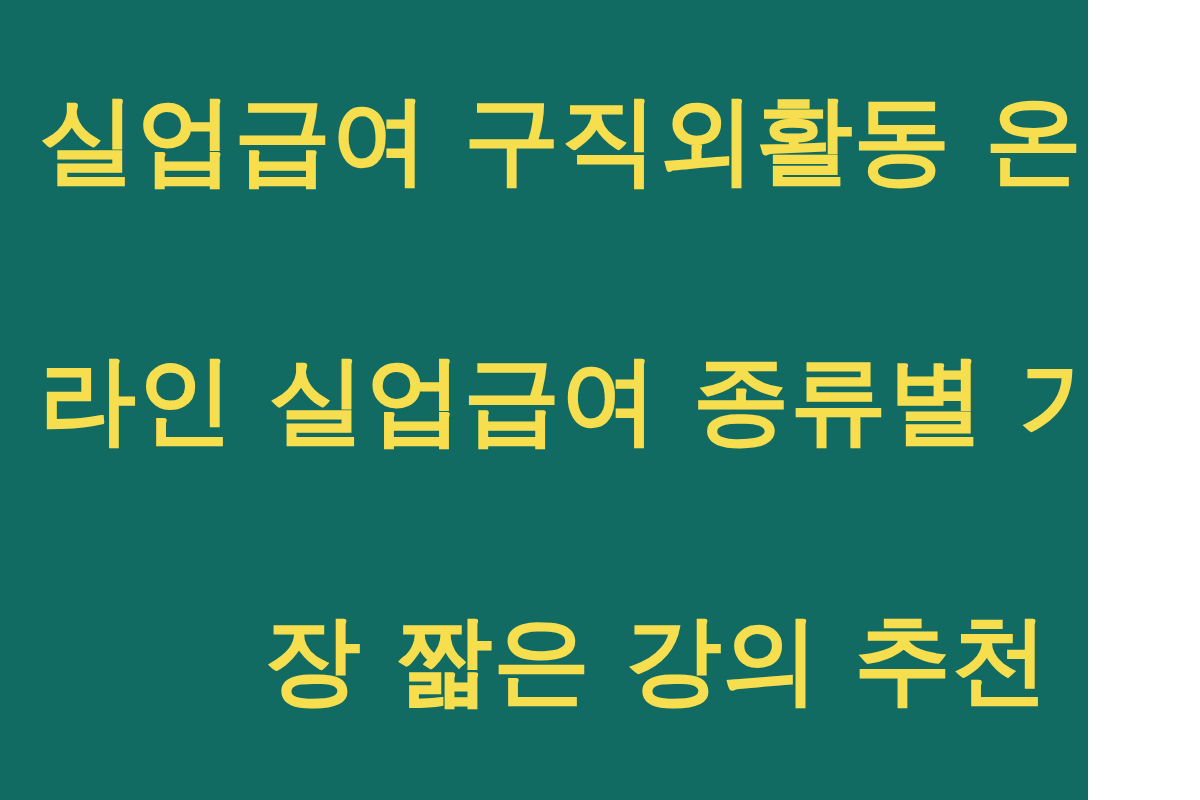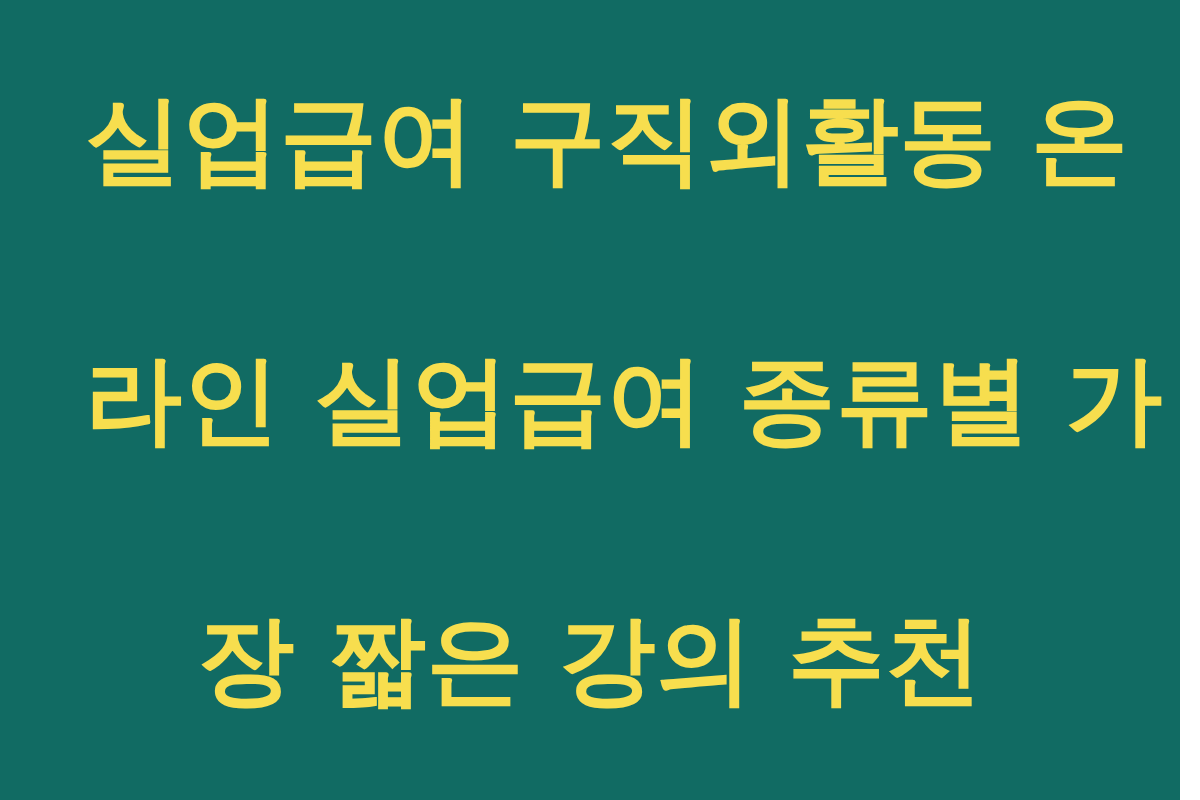--- a/index.html
+++ b/index.html
@@ -10,21 +10,21 @@
 
   body {
     width: 1200px;
     height: 800px;
     overflow: hidden;
     font-family: "DejaVu Sans", "Liberation Sans", sans-serif;
   }
 
   #banner {
     position: relative;
-    width: 1180px;
+    width: 1088px;
     height: 800px;
     background: #116B63;
     display: flex;
     align-items: center;
     justify-content: center;
     box-sizing: border-box;
     overflow: hidden;
   }
 
   #headline {
@@ -49,21 +49,21 @@
     display: block;
     white-space: nowrap;
   }
 
   .hl-line.l1,
   .hl-line.l2 {
     text-align: left;
   }
 
   .hl-line.l3 {
-    text-align: center;
+    text-align: right;
   }
 </style>
 </head>
 <body>
 
 <div id="banner" style="background: rgb(17, 107, 99);">
   <h1 id="headline" style="color: rgb(247, 222, 78);">
     <span class="hl-line l1">실업급여 구직외활동 온</span>
     <span class="hl-line l2">라인 실업급여 종류별 가</span>
     <span class="hl-line l3">장 짧은 강의 추천</span>

